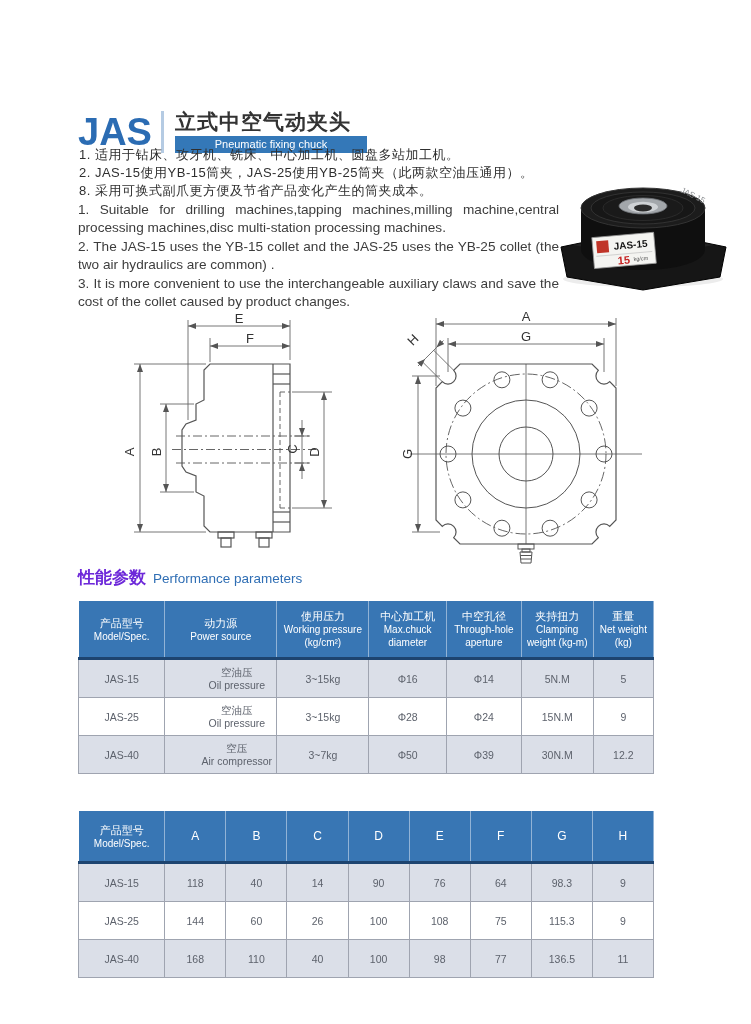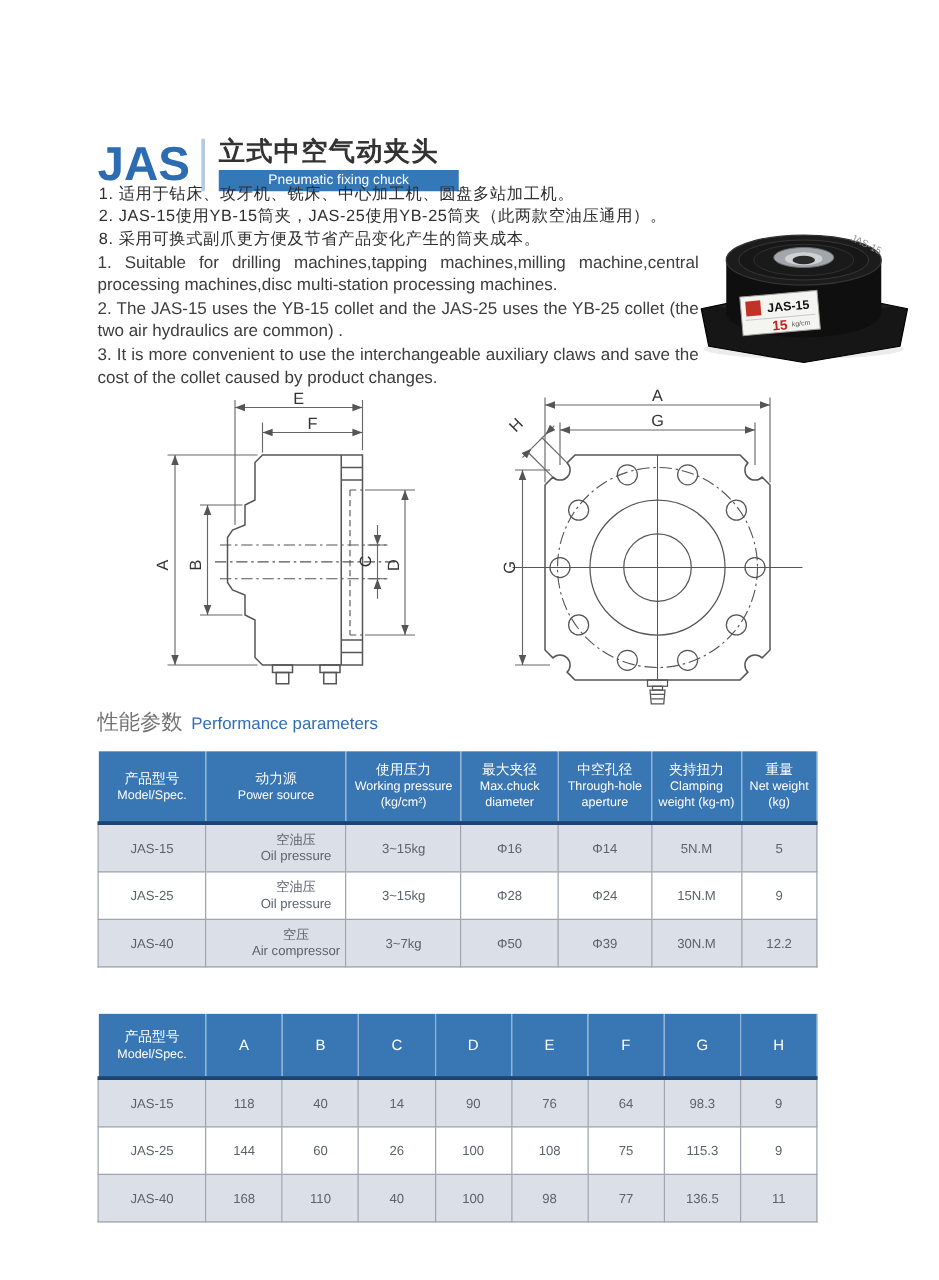--- a/index.html
+++ b/index.html
@@ -16,21 +16,21 @@
   .feat-cn{position:absolute;left:79px;top:146px;width:560px;font-size:13px;line-height:18px;color:#2f2f2f;letter-spacing:.5px;}
   .feat-en{position:absolute;left:78px;top:201px;width:481px;font-size:13.6px;line-height:18.4px;color:#3d3d3d;text-align:justify;}
   .feat-en .line{margin:0;}
   
   .photo{position:absolute;left:543px;top:150px;}
   
   .diag-side{position:absolute;left:118px;top:312px;}
   .diag-front{position:absolute;left:396px;top:310px;}
   
   .sec-head{position:absolute;left:78px;display:flex;align-items:baseline;gap:7px;}
-  .sec-head .cn{font-size:17px;font-weight:400;color:#737373;}
+  .sec-head .cn{font-size:17px;font-weight:700;color:#6d28d9;}
   .sec-head .en{font-size:13.5px;color:#2f6eb4;}
   .head-perf{top:566px;}
   .head-size{top:777px;}
   
   table.spec{position:absolute;left:78px;width:576px;border-collapse:collapse;table-layout:fixed;}
   .tbl-perf{top:600px;}
   .tbl-size{top:810px;}
   table.spec th{background:#3876b4;color:#fff;font-weight:400;vertical-align:middle;
       border:1px solid rgba(255,255,255,.45);padding:2px 1px;}
   table.spec thead tr{border-bottom:3px solid #1d4470;}
@@ -231,21 +231,21 @@
           </th>
         <th>
             <div class="th-cn">动力源</div>
             <div class="th-en">Power source</div>
           </th>
         <th>
             <div class="th-cn">使用压力</div>
             <div class="th-en">Working pressure (kg/cm²)</div>
           </th>
         <th>
-            <div class="th-cn">最大夹径</div>
+            <div class="th-cn">中心加工机</div>
             <div class="th-en">Max.chuck diameter</div>
           </th>
         <th>
             <div class="th-cn">中空孔径</div>
             <div class="th-en">Through-hole aperture</div>
           </th>
         <th>
             <div class="th-cn">夹持扭力</div>
             <div class="th-en">Clamping weight (kg-m)</div>
           </th>

